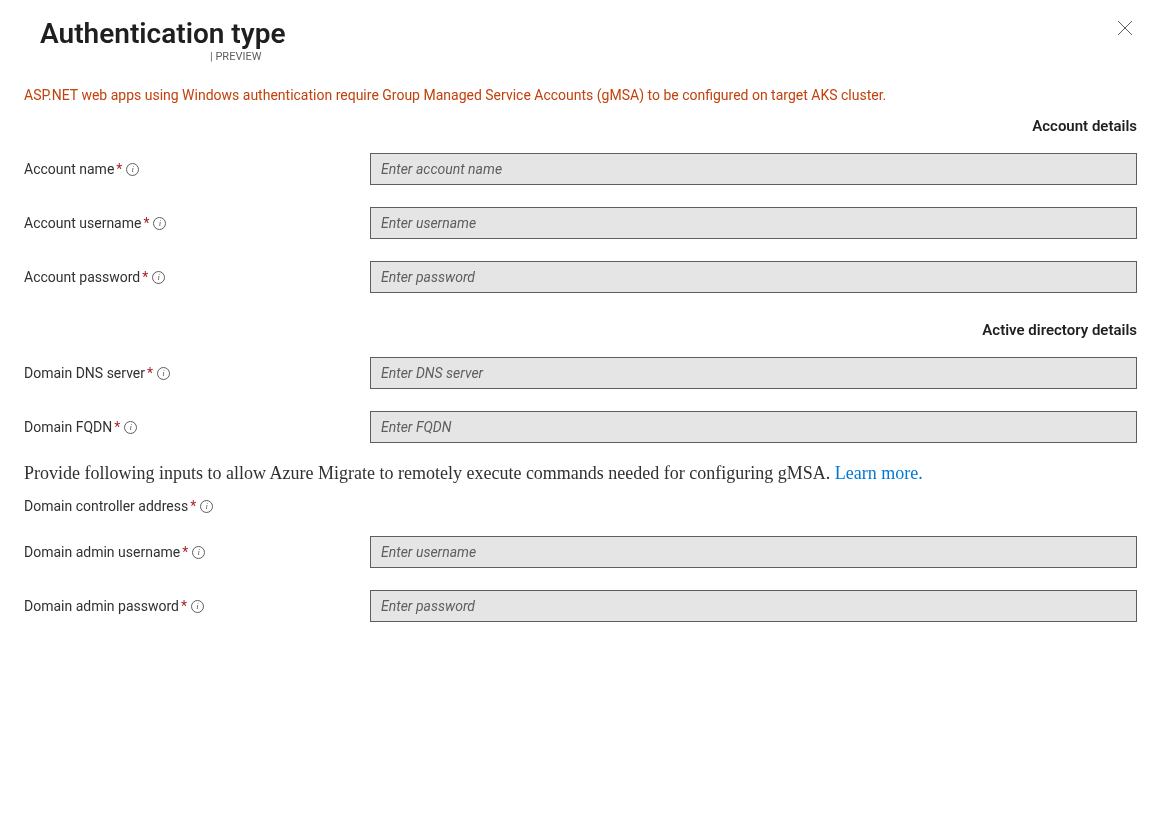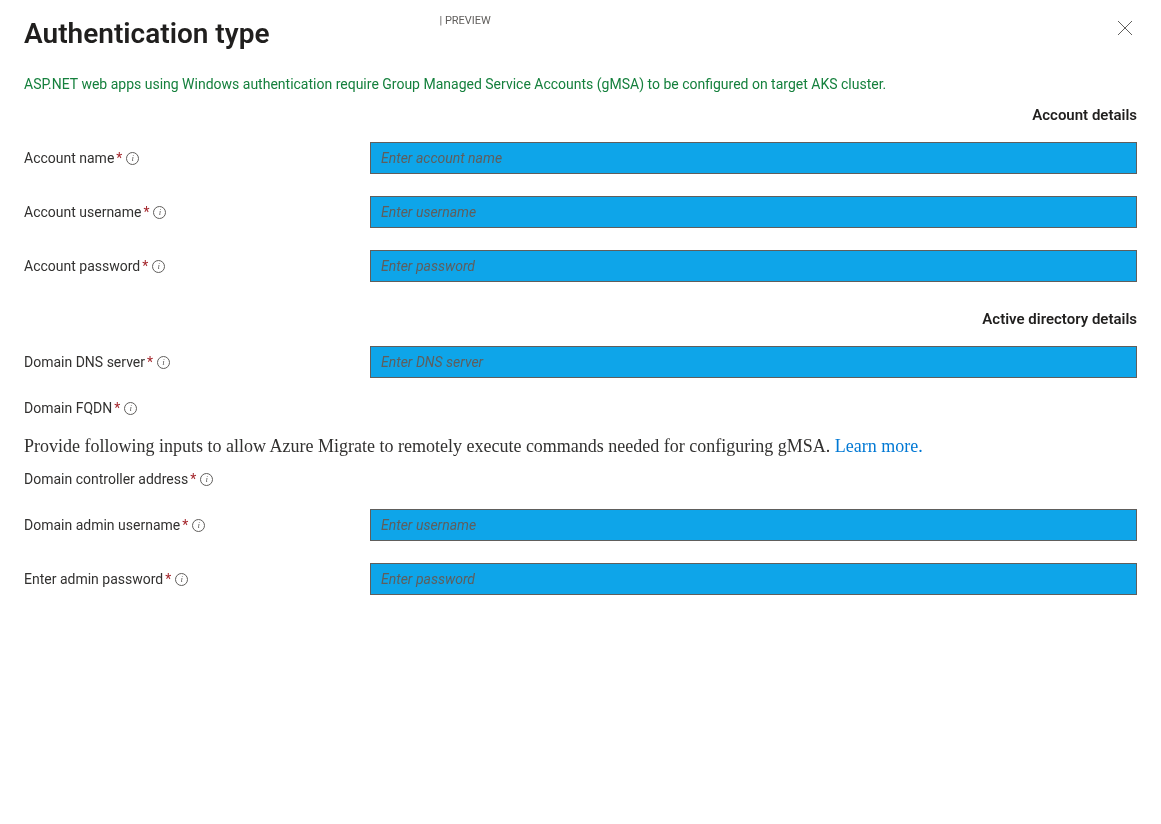--- a/index.html
+++ b/index.html
@@ -15,21 +15,22 @@
       padding: 16px 24px;
     }
     .header {
       display: flex;
       justify-content: space-between;
       align-items: flex-start;
       margin-bottom: 8px;
     }
     .header-left {
       display: flex;
-      flex-direction: row;
+      flex-direction: column;
+      margin-left: 16px;
     }
     .page-title {
       font-size: 28px;
       font-weight: 600;
       color: #201f1e;
       line-height: 1.3;
     }
     .preview-line {
       font-size: 11px;
       color: #605e5c;
@@ -45,21 +46,21 @@
       display: flex;
       align-items: center;
       justify-content: center;
     }
     .close-btn svg {
       width: 16px;
       height: 16px;
     }
     .intro-text {
       font-size: 14px;
-      color: #15803d;
+      color: #c2410c;
       margin-top: 24px;
       margin-bottom: 14px;
     }
     .section-title {
       font-size: 15px;
       font-weight: 600;
       color: #201f1e;
       margin-bottom: 18px;
       margin-top: 4px;
       text-align: right;
@@ -104,21 +105,21 @@
     }
     .form-input {
       flex: 1;
       max-width: 780px;
       height: 32px;
       border: 1px solid #605e5c;
       padding: 0 10px;
       font-size: 14px;
       font-family: inherit;
       color: #323130;
-      background: #0ea5e9;
+      background: #e5e5e5;
     }
     .form-input::placeholder {
       color: #605e5c;
       font-style: italic;
     }
     .helper-text {
       font-size: 18px;
       color: #323130;
       margin-bottom: 14px;
       margin-top: -2px;
@@ -187,20 +188,21 @@
   </div>
   <input type="text" class="form-input" placeholder="Enter DNS server" style="">
 </div>
 
 <div class="form-row">
   <div class="form-label-wrap">
     <span class="form-label">Domain FQDN</span>
     <span class="required">*</span>
     <span class="info-icon">i</span>
   </div>
+  <input type="text" class="form-input" placeholder="Enter FQDN" style="">
 </div>
 
 <p class="helper-text">
   <span>Provide following inputs to allow Azure Migrate to remotely execute commands needed for configuring gMSA. </span><a class="learn-more">Learn more.</a>
 </p>
 
 <div class="form-row">
   <div class="form-label-wrap">
     <span class="form-label">Domain controller address</span>
     <span class="required">*</span>
@@ -212,18 +214,18 @@
   <div class="form-label-wrap">
     <span class="form-label">Domain admin username</span>
     <span class="required">*</span>
     <span class="info-icon">i</span>
   </div>
   <input type="text" class="form-input" placeholder="Enter username" style="">
 </div>
 
 <div class="form-row">
   <div class="form-label-wrap">
-    <span class="form-label">Enter admin password</span>
+    <span class="form-label">Domain admin password</span>
     <span class="required">*</span>
     <span class="info-icon">i</span>
   </div>
   <input type="password" class="form-input" placeholder="Enter password" style="">
 </div>
 
 </body></html>

